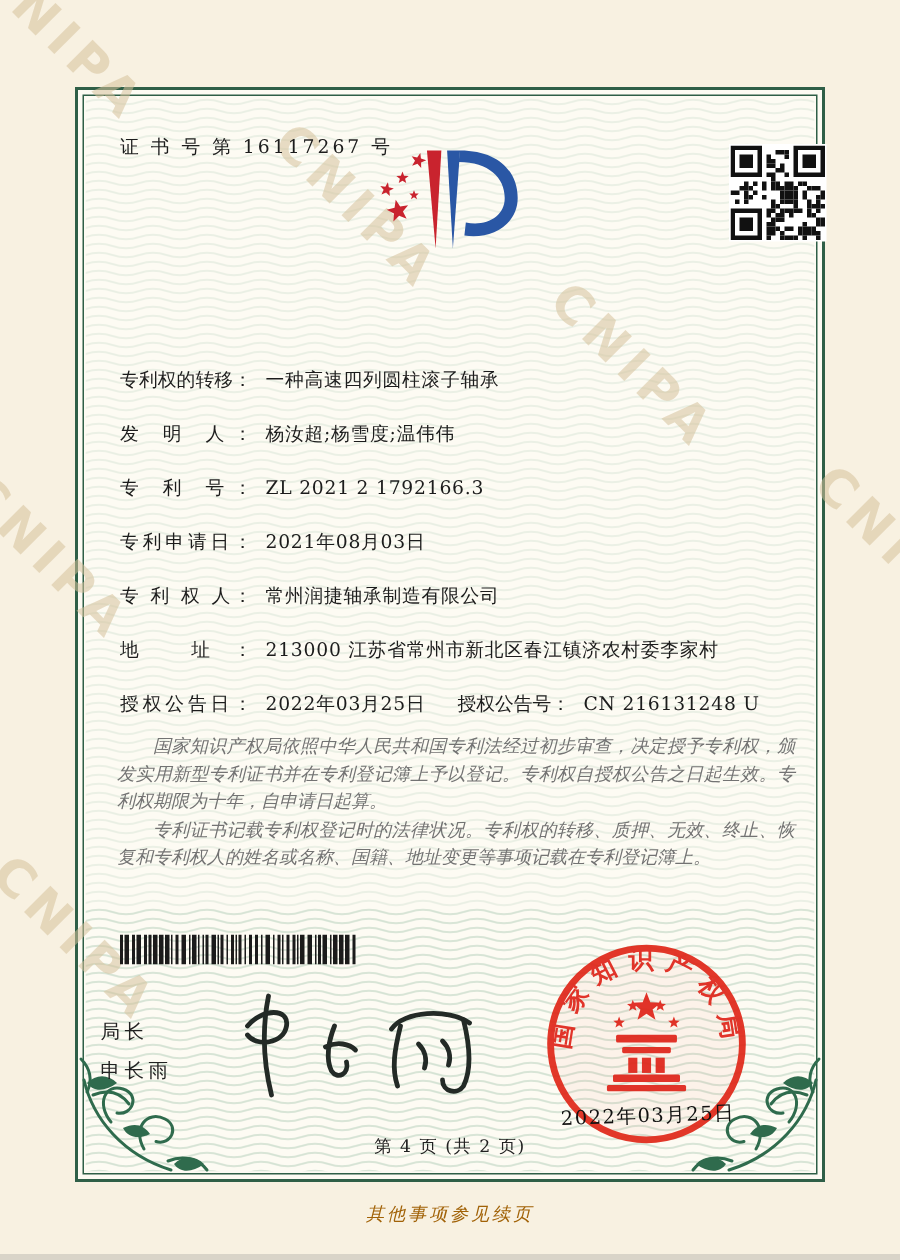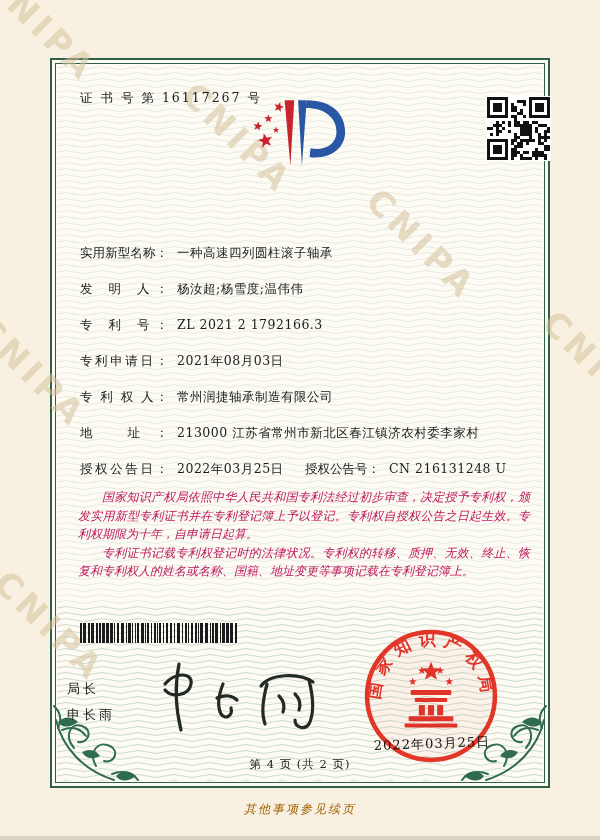--- a/index.html
+++ b/index.html
@@ -22,21 +22,21 @@
   .cert-no{position:absolute;left:80px;top:90px;font-size:12.5px;letter-spacing:2px;}
   .logo{position:absolute;left:252px;top:96px;}
   .qr{position:absolute;left:486px;top:96px;background:#fff;padding:1px;}
   .title{position:absolute;left:0;right:0;top:174px;text-align:center;font-size:30px;
          font-weight:bold;letter-spacing:5px;color:#121212;}
   .frow{position:absolute;left:80px;width:460px;font-size:12.5px;line-height:17px;white-space:nowrap;}
   .flabel{display:inline-block;width:88px;text-align:justify;text-align-last:justify;vertical-align:top;}
   .fvalue{margin-left:9px;letter-spacing:0.5px;margin-top:28px;}
   .grant2{position:absolute;left:225px;top:0;}
   .paras{position:absolute;left:78px;top:488px;width:452px;font-size:12px;line-height:18.6px;
-         text-align:justify;font-style:italic;color:#be185d;}
+         text-align:justify;font-style:italic;color:#737373;}
   .paras p{margin:0;text-indent:2em;}
   .barcode{position:absolute;left:80px;top:623px;}
   .signer{position:absolute;left:67px;top:676px;font-size:13px;letter-spacing:3px;line-height:26px;
           font-family:"DejaVu Sans","Liberation Sans",sans-serif;color:#222;}
   .signature{position:absolute;left:145px;top:650px;}
   .seal{position:absolute;left:362px;top:627px;opacity:0.92;}
   .seal-date{position:absolute;left:366px;top:735px;width:132px;text-align:center;font-size:13px;
              letter-spacing:1px;color:#111;transform:rotate(-2deg);}
   .page-footer{position:absolute;left:0;right:0;top:757px;text-align:center;font-size:11.5px;
                letter-spacing:1px;color:#222;}
@@ -247,21 +247,21 @@
           <rect x="45" y="3" width="15" height="15" fill="#fff"></rect>
           <rect x="48" y="6" width="9" height="9" fill="#111"></rect>
           <rect x="0" y="42" width="21" height="21" fill="#111"></rect>
           <rect x="3" y="45" width="15" height="15" fill="#fff"></rect>
           <rect x="6" y="48" width="9" height="9" fill="#111"></rect>
         </g>
     </svg>
 
 
     <div class="frow" style="top:244px">
-      <span class="flabel">实用新型名称：</span><span class="fvalue">一种高速四列圆柱滚子轴承</span>
+      <span class="flabel">专利权的转移：</span><span class="fvalue">一种高速四列圆柱滚子轴承</span>
     </div>
     <div class="frow" style="top:280px">
       <span class="flabel">发 明 人：</span><span class="fvalue">杨汝超;杨雪度;温伟伟</span>
     </div>
     <div class="frow" style="top:316px">
       <span class="flabel">专 利 号：</span><span class="fvalue">ZL 2021 2 1792166.3</span>
     </div>
     <div class="frow" style="top:352px">
       <span class="flabel">专利申请日：</span><span class="fvalue">2021年08月03日</span>
     </div>

